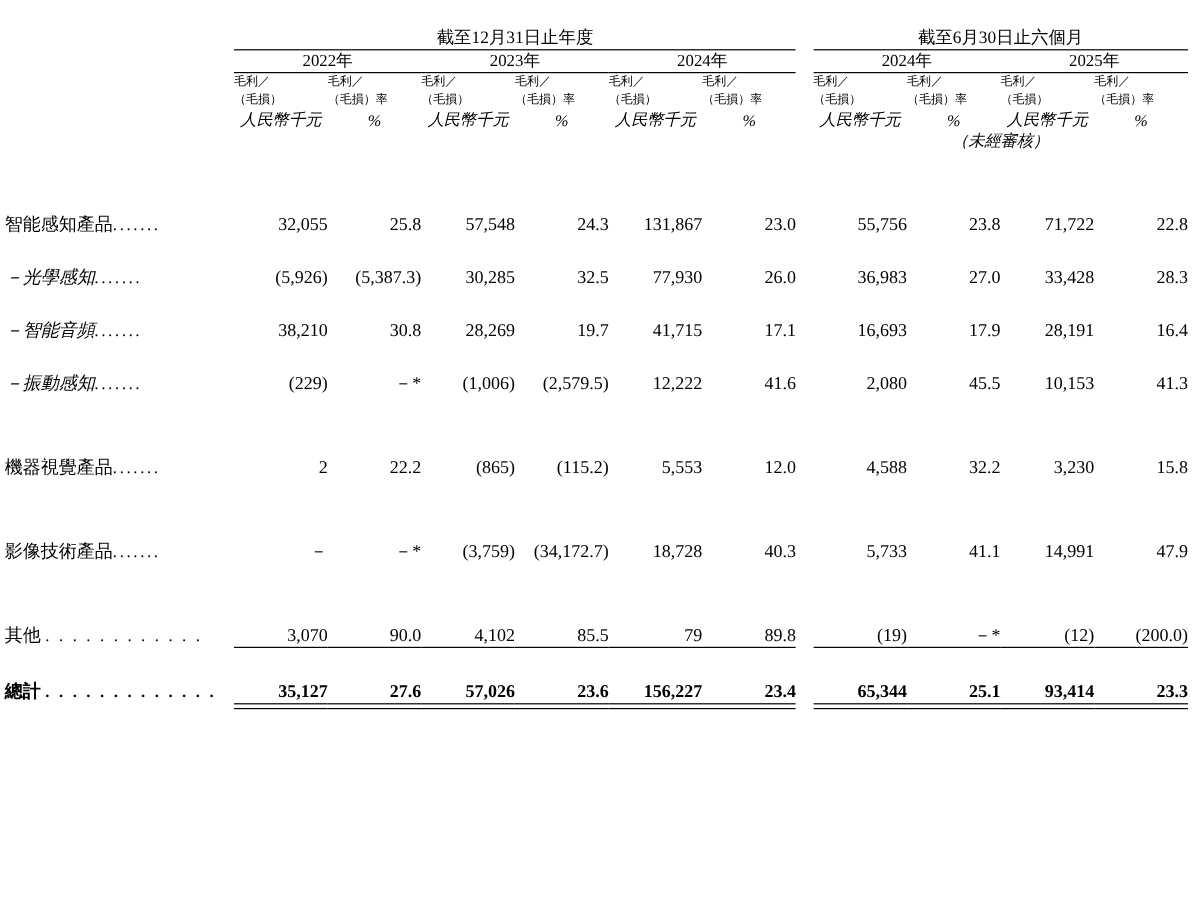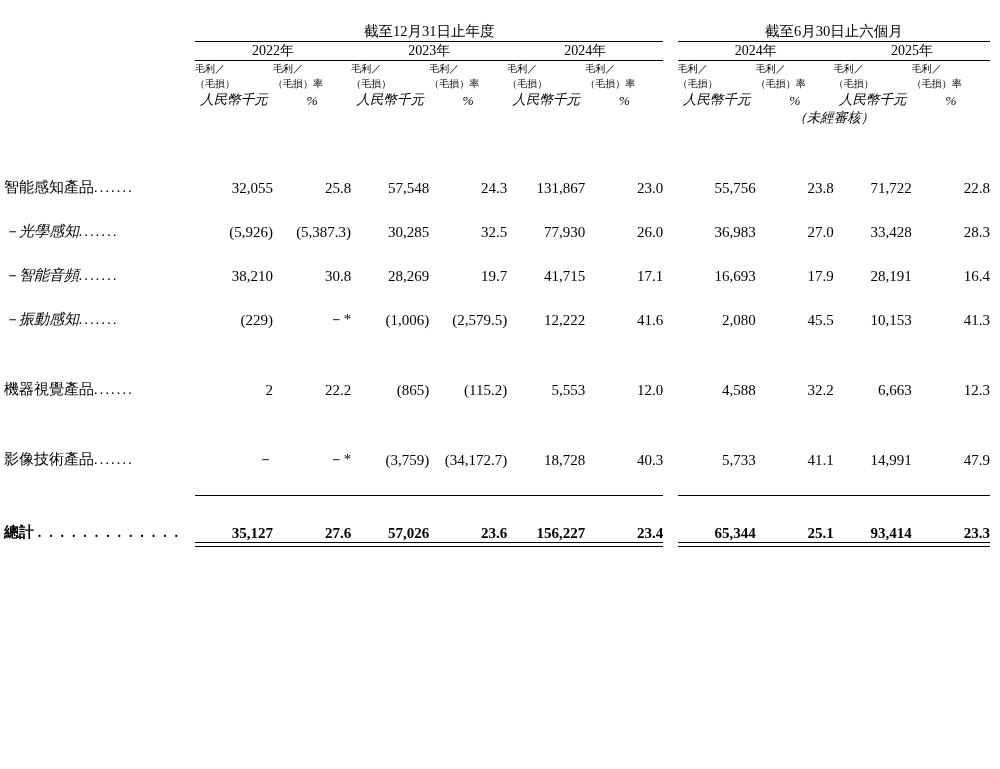--- a/index.html
+++ b/index.html
@@ -325,22 +325,22 @@
       </td>
       <td class="num">2</td>
       <td class="num">22.2</td>
       <td class="num">(865)</td>
       <td class="num">(115.2)</td>
       <td class="num">5,553</td>
       <td class="num">12.0</td>
       <td></td>
       <td class="num">4,588</td>
       <td class="num">32.2</td>
-      <td class="num">6,663</td>
-      <td class="num">12.3</td>
+      <td class="num">3,230</td>
+      <td class="num">15.8</td>
     </tr>
 
     <tr class="spacer">
       <td colspan="12"></td>
     </tr>
 
     <tr class="data">
       <td class="rowlabel">
         <span>影像技術產品</span><span class="dots">.......</span>
       </td>
@@ -354,20 +354,37 @@
       <td class="num">5,733</td>
       <td class="num">41.1</td>
       <td class="num">14,991</td>
       <td class="num">47.9</td>
     </tr>
 
     <tr class="spacer">
       <td colspan="12"></td>
     </tr>
 
+    <tr class="data">
+      <td class="rowlabel">
+        <span>其他</span>
+        <span class="dots">. . . . . . . . . . . .</span>
+      </td>
+      <td class="num">3,070</td>
+      <td class="num">90.0</td>
+      <td class="num">4,102</td>
+      <td class="num">85.5</td>
+      <td class="num">79</td>
+      <td class="num">89.8</td>
+      <td></td>
+      <td class="num">(19)</td>
+      <td class="num">－*</td>
+      <td class="num">(12)</td>
+      <td class="num">(200.0)</td>
+    </tr>
 
     <tr class="rule-line">
       <td></td>
       <td>
             <div class="line"></div>
           </td>
       <td>
             <div class="line"></div>
           </td>
       <td>

